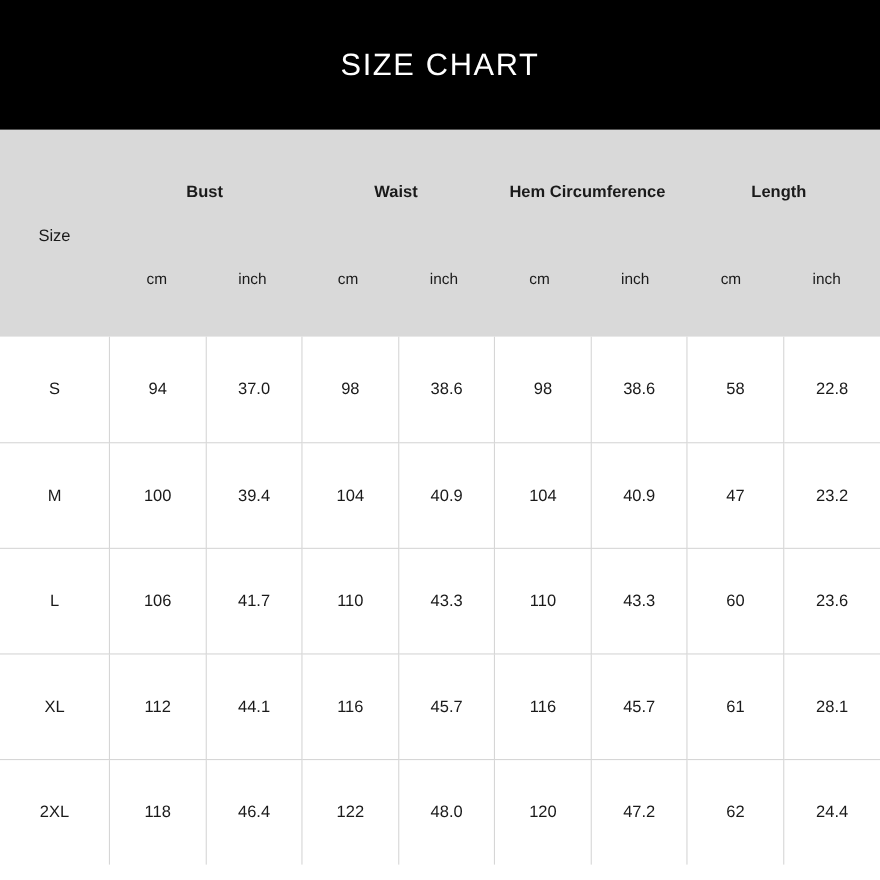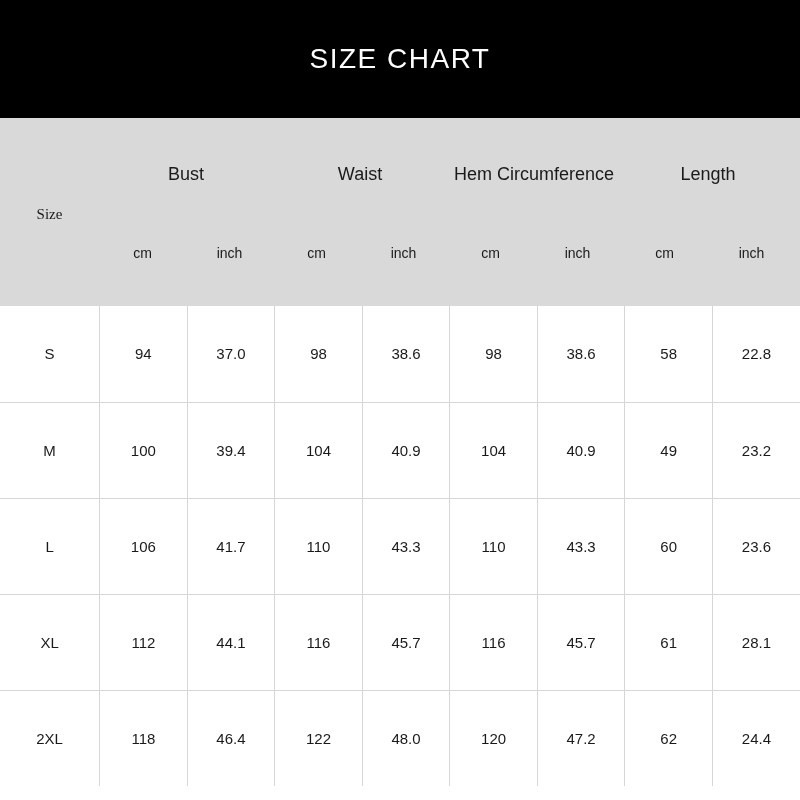--- a/index.html
+++ b/index.html
@@ -56,31 +56,31 @@
 
   .hdr-size {
     grid-column: 1 / 2;
     grid-row: 1 / 3;
     display: flex;
     align-items: center;
     justify-content: center;
     font-size: 15px;
     padding-top: 4px;
     box-sizing: border-box;
-    font-family: Liberation Serif, serif;
   }
 
   .hdr-group {
     grid-row: 1 / 2;
     display: flex;
     align-items: center;
     justify-content: center;
-    font-size: 18px;
+    font-size: 15px;
     padding-top: 12px;
     box-sizing: border-box;
+    font-weight: bold;
   }
   .hdr-group.g1 { grid-column: 2 / 4; }
   .hdr-group.g2 { grid-column: 4 / 6; }
   .hdr-group.g3 { grid-column: 6 / 8; }
   .hdr-group.g4 { grid-column: 8 / 10; }
 
   .hdr-unit {
     grid-row: 2 / 3;
     display: flex;
     align-items: center;
@@ -176,21 +176,21 @@
           <td class="last-col">22.8</td>
         </tr>
         <tr>
           <td>M</td>
           <td>100</td>
           <td>39.4</td>
           <td>104</td>
           <td>40.9</td>
           <td>104</td>
           <td>40.9</td>
-          <td>49</td>
+          <td>47</td>
           <td class="last-col">23.2</td>
         </tr>
         <tr>
           <td>L</td>
           <td>106</td>
           <td>41.7</td>
           <td>110</td>
           <td>43.3</td>
           <td>110</td>
           <td>43.3</td>

